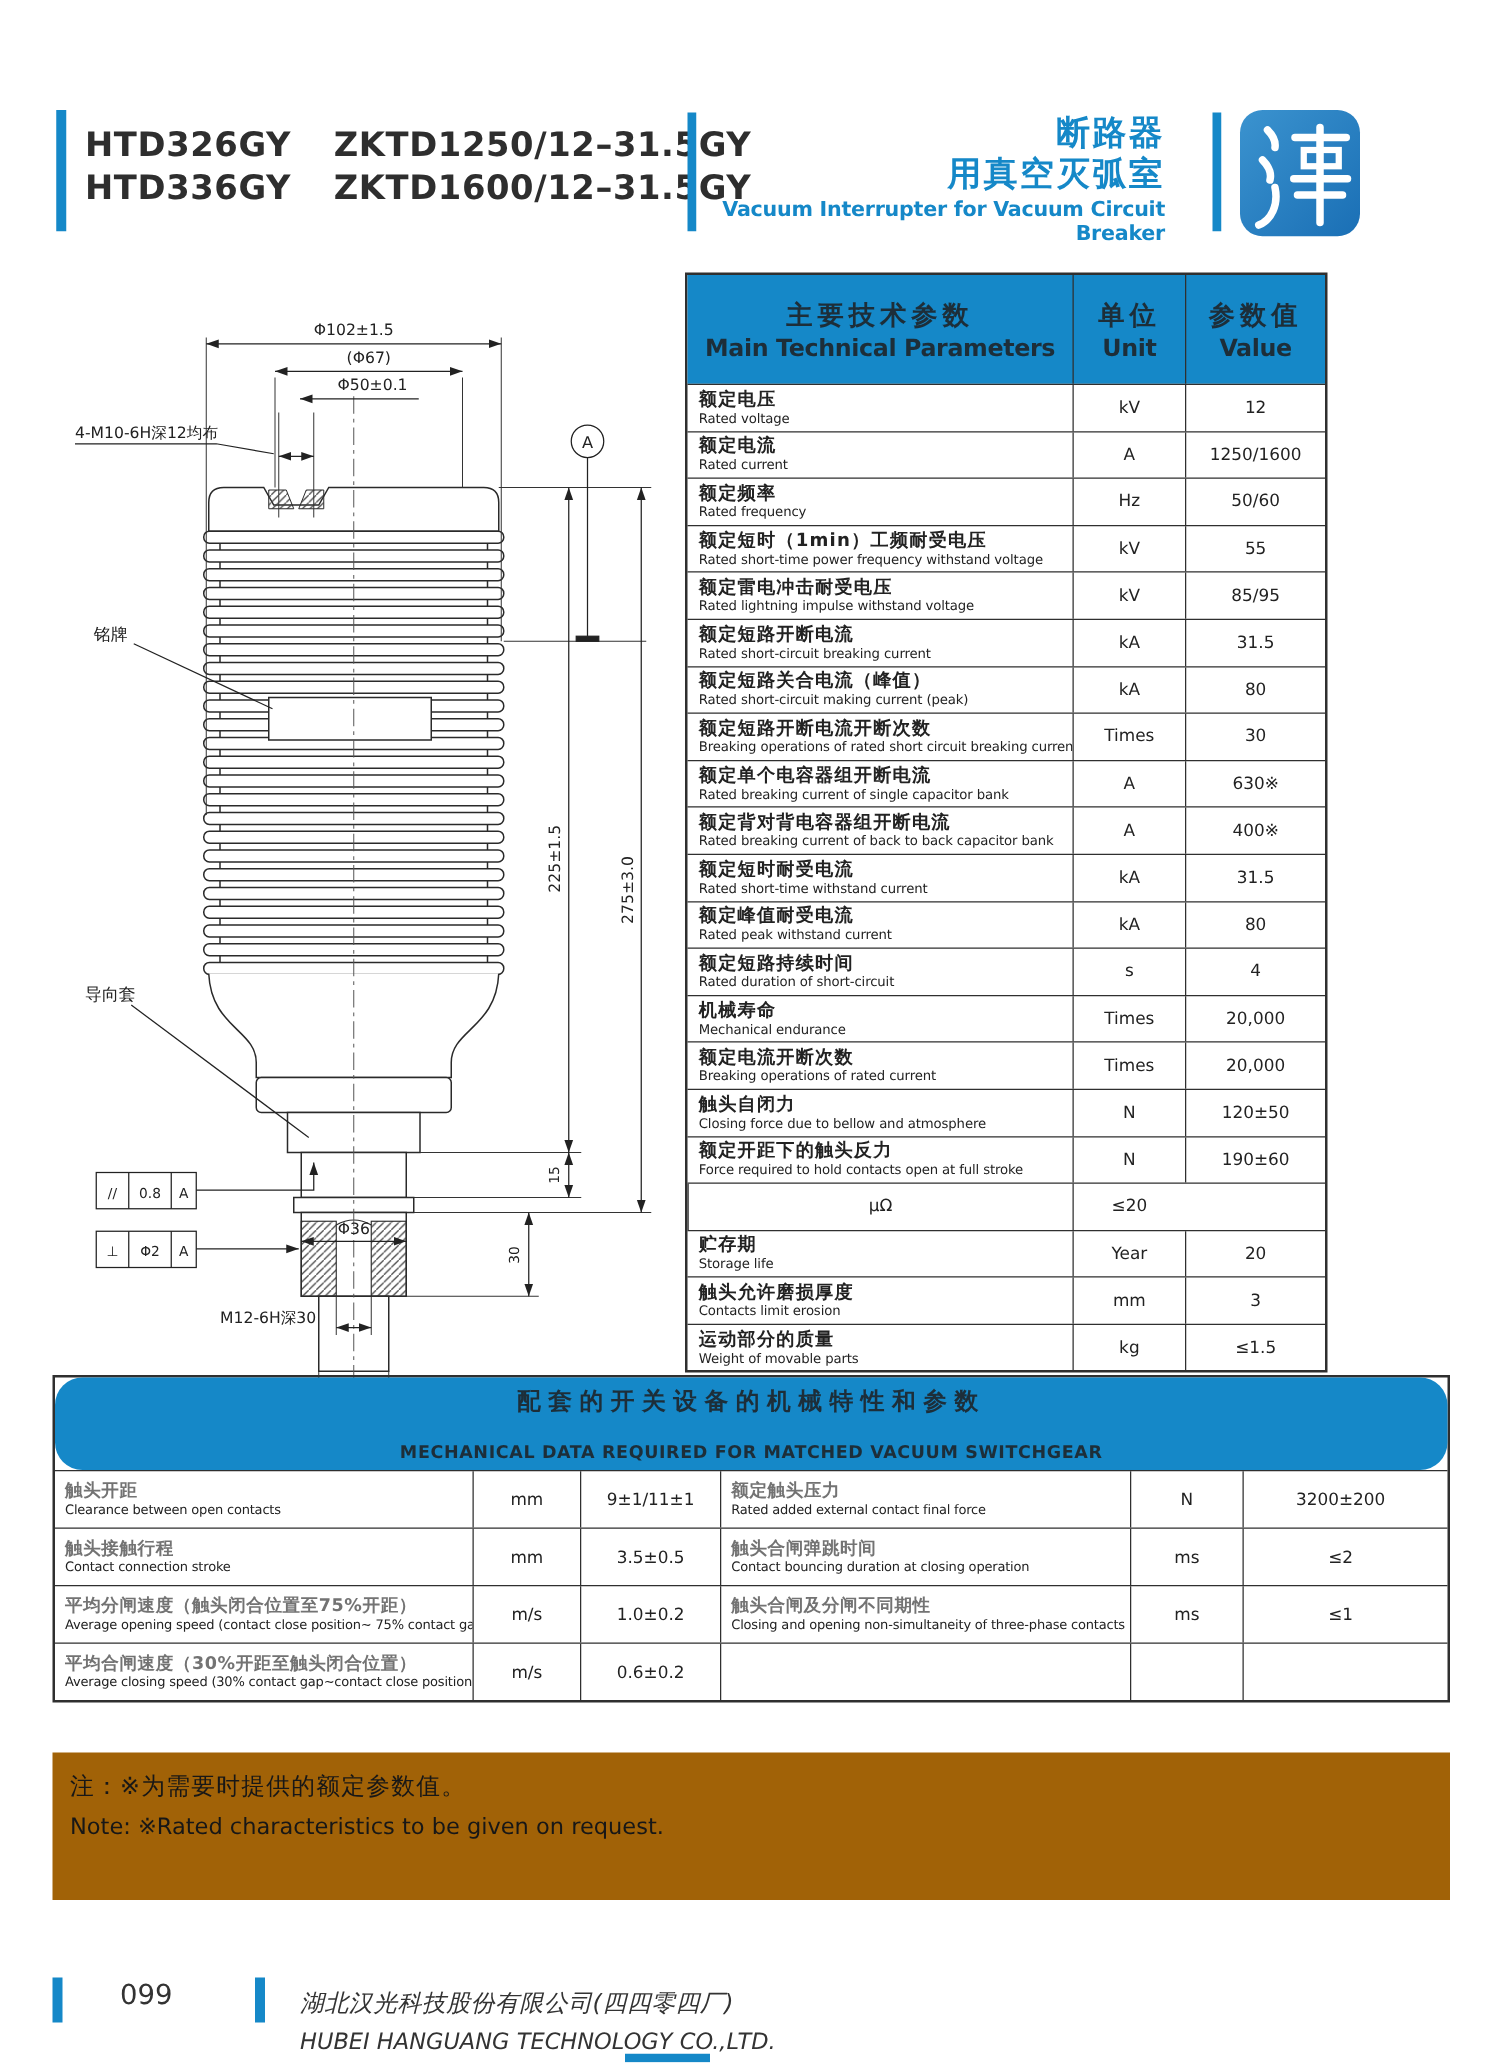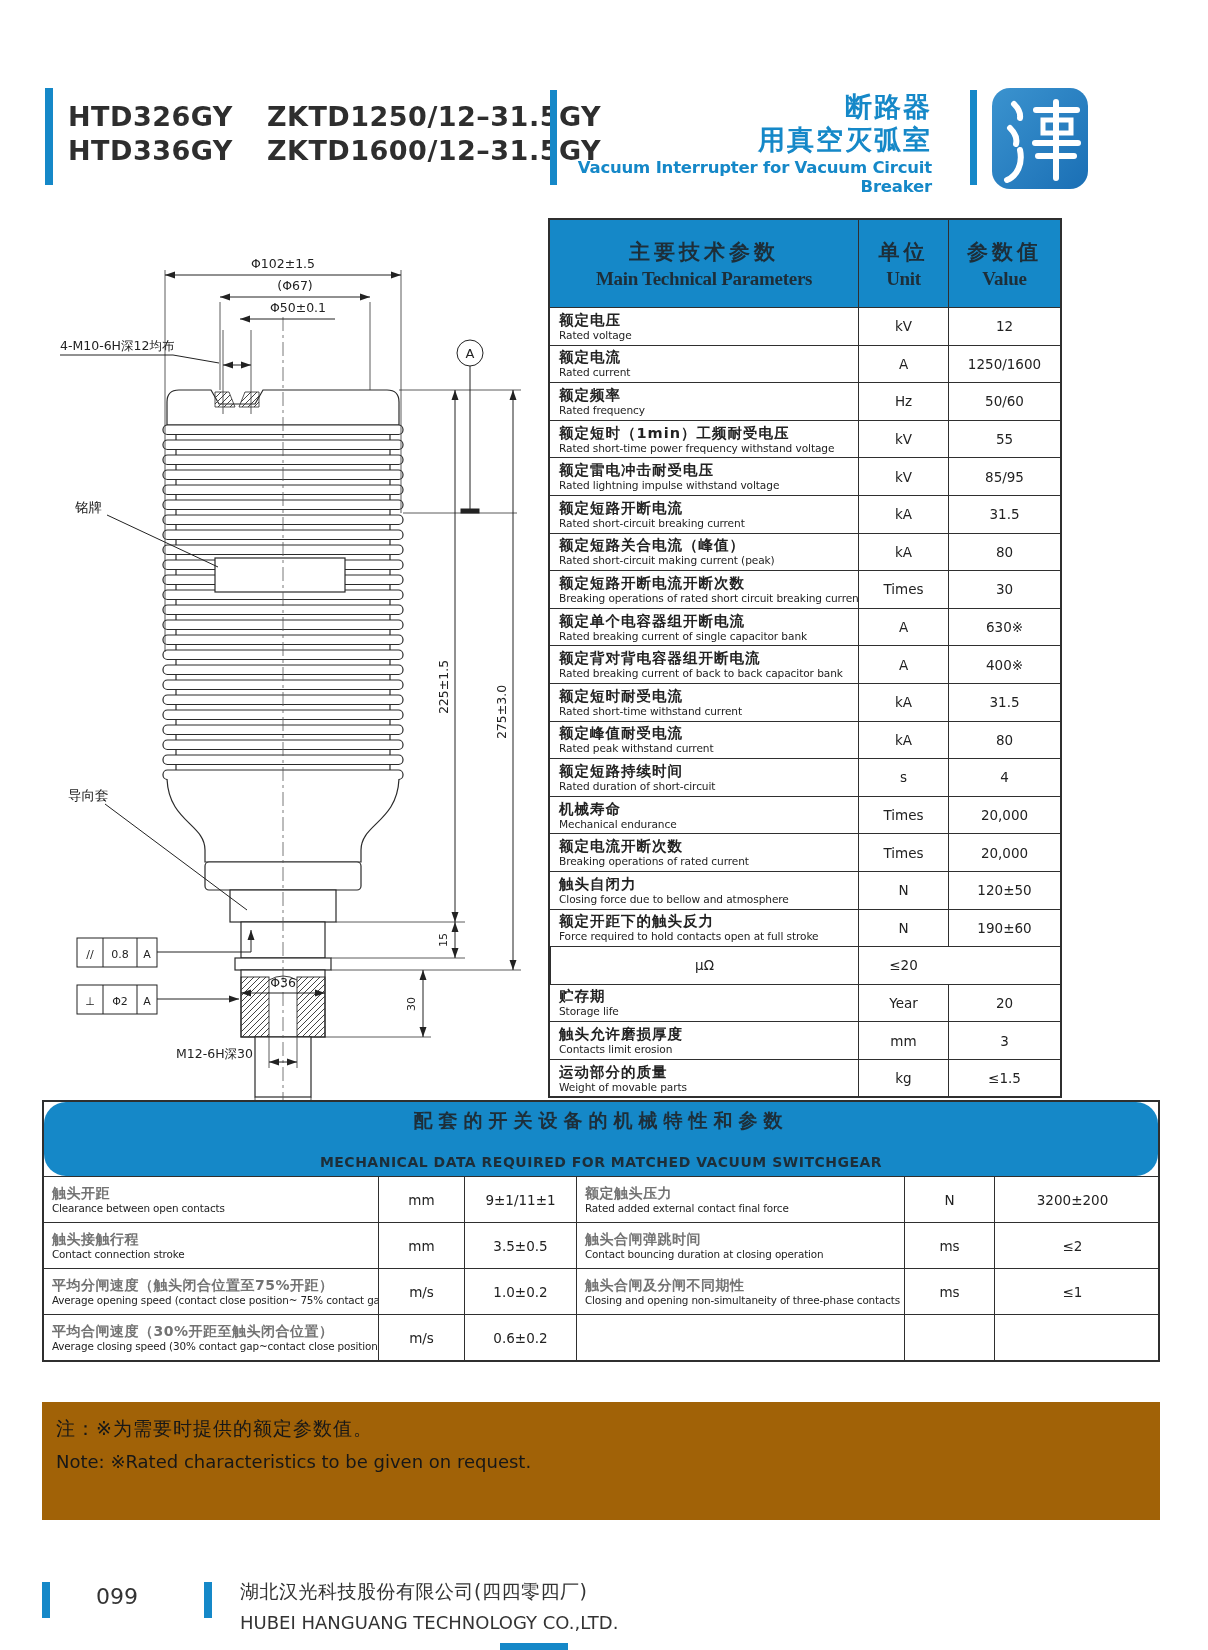--- a/index.html
+++ b/index.html
@@ -10,21 +10,21 @@
   .models{position:absolute;left:68px;top:100px;font-weight:bold;font-size:27px;
           letter-spacing:.5px;color:#2e2e2e;line-height:34px;white-space:nowrap;}
   .model-line span.code{margin-left:34px;}
   .head-right{position:absolute;left:532px;top:90px;width:400px;text-align:right;color:#1588c8;}
   .head-right .zh{font-size:27px;font-weight:bold;line-height:33px;letter-spacing:2px;}
   .head-right .en{font-size:16.5px;font-weight:bold;margin-top:2px;letter-spacing:-.2px;}
   .logo{position:absolute;left:990px;top:86px;}
   
   .main-table{position:absolute;left:548px;top:218px;width:514px;border:2px solid #2f2f2f;box-sizing:border-box;}
   .mt-head{display:grid;grid-template-columns:308px 90px 112px;height:87px;background:#1588c8;color:#1d2e39;}
-  .mt-head .hc{display:flex;flex-direction:column;align-items:center;justify-content:center;box-sizing:border-box;font-family:Liberation Serif, serif;}
+  .mt-head .hc{display:flex;flex-direction:column;align-items:center;justify-content:center;box-sizing:border-box;}
   .mt-head .hc+.hc{border-left:1.5px solid #2f2f2f;}
   .mt-head .h-zh{font-size:21px;font-weight:bold;letter-spacing:4px;}
   .mt-head .h-en{font-size:19px;font-weight:bold;margin-top:2px;letter-spacing:-.3px;}
   .mt-row{display:grid;grid-template-columns:308px 90px 112px;height:37.6px;border-top:1.4px solid #2f2f2f;box-sizing:border-box;}
   .mt-row .name{display:flex;flex-direction:column;justify-content:center;padding-left:9px;overflow:hidden;box-sizing:border-box;}
   .mt-row .zh{font-size:14.5px;font-weight:600;letter-spacing:1px;white-space:nowrap;line-height:17px;color:#222;}
   .mt-row .en{font-size:10.6px;white-space:nowrap;line-height:12px;color:#222;letter-spacing:-.1px;}
   .mt-row .cell{display:flex;align-items:center;justify-content:center;font-size:13.5px;
                 border-left:1.4px solid #2f2f2f;box-sizing:border-box;color:#222;}
   
@@ -41,21 +41,21 @@
   .mech-row .cell{display:flex;align-items:center;justify-content:center;font-size:13.5px;
                   border-left:1.4px solid #2f2f2f;box-sizing:border-box;color:#222;}
   .mech-row .name+ .name, .mech-row .name.r{border-left:1.4px solid #2f2f2f;}
   
   .note-band{position:absolute;left:42px;top:1402px;width:1118px;height:118px;background:#a16207;box-sizing:border-box;padding:14px 0 0 14px;color:#171717;}
   .note-band .n-zh{font-size:19px;letter-spacing:1px;}
   .note-band .n-en{font-size:18px;margin-top:9px;}
   
   .footer{position:absolute;left:0;top:1578px;width:1208px;height:46px;}
   .page-num{position:absolute;left:96px;top:6px;width:70px;font-size:22px;color:#333;}
-  .company{position:absolute;left:240px;top:1px;}
+  .company{position:absolute;left:240px;top:12px;font-style:italic;}
   .company .c-zh{font-size:19px;color:#333;letter-spacing:.5px;}
   .company .c-en{font-size:18px;color:#333;margin-top:7px;}
   .bottom-strip{position:absolute;left:500px;top:1643px;width:68px;height:7px;background:#1588c8;}
   
   .drawing{position:absolute;left:55px;top:222px;}
   .drawing text{font-family:"DejaVu Sans","Liberation Sans",sans-serif;fill:#222;}
 </style>
 </head>
 <body>
 

